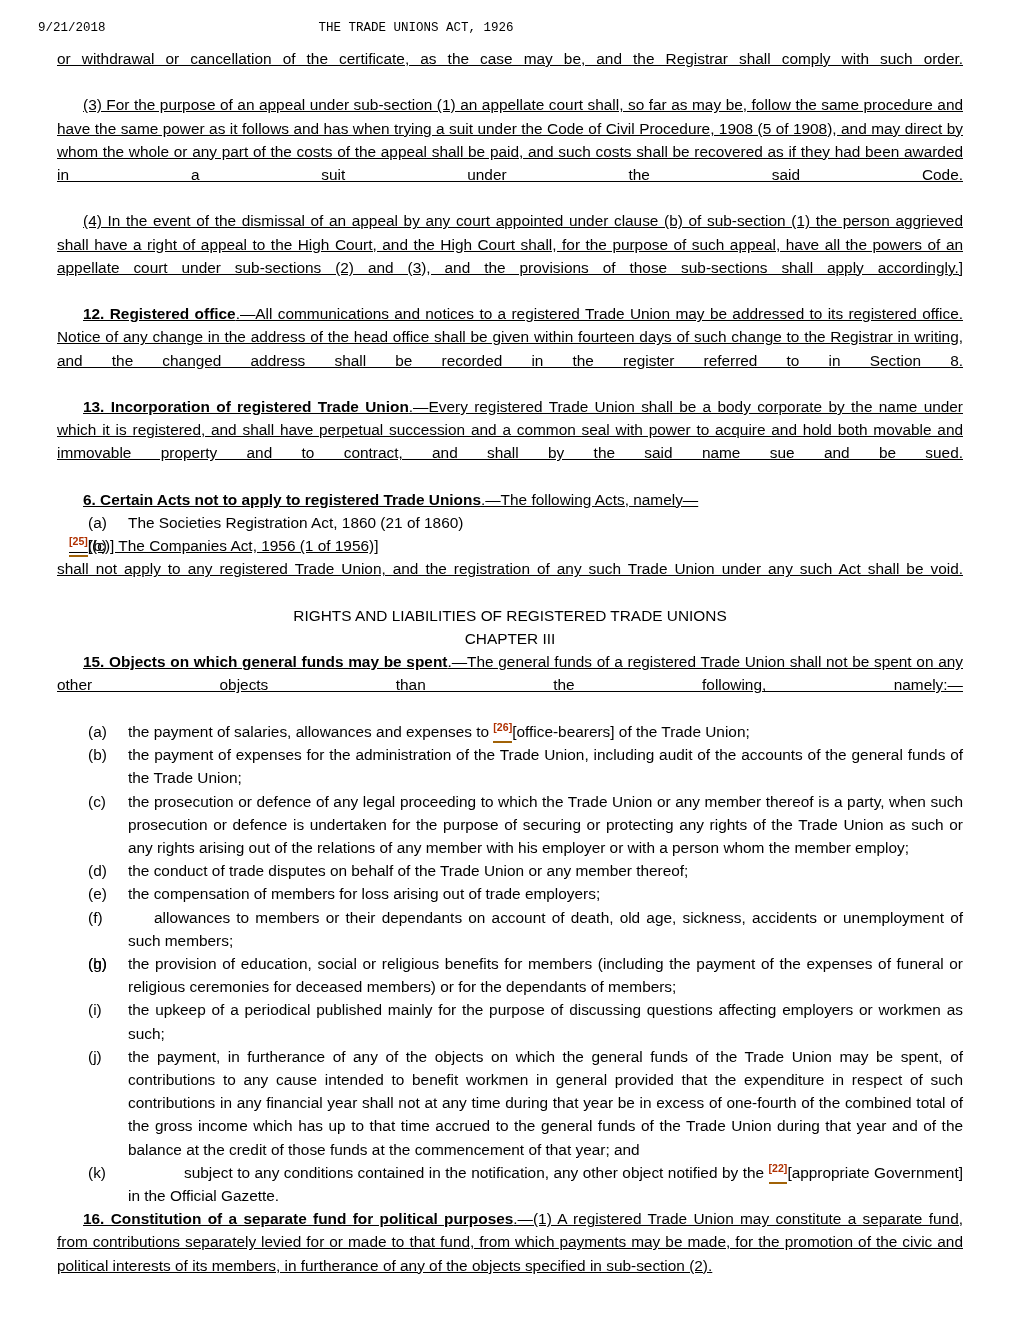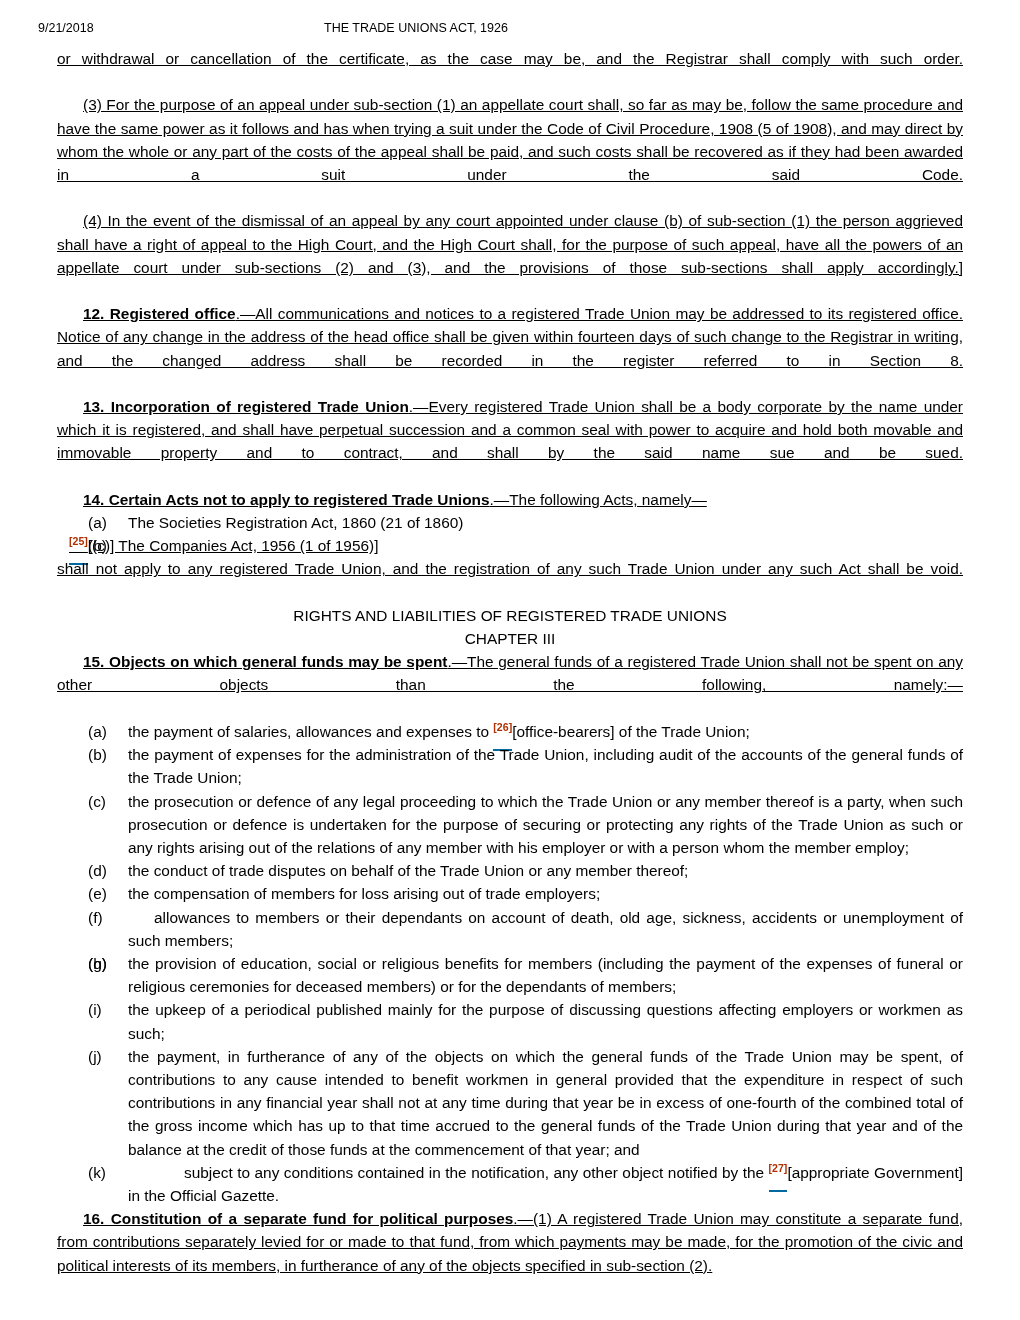--- a/index.html
+++ b/index.html
@@ -24,20 +24,21 @@
   
   .page-header {
     position: absolute;
     top: 18px;
     left: 0;
     width: 1020px;
     height: 20px;
     font-size: 12.5px;
     line-height: 20px;
     color: #000;
+    font-family: Liberation Mono, monospace;
   }
   .page-header .hdr-date {
     position: absolute;
     left: 38px;
     top: 0;
     white-space: nowrap;
   }
   .page-header .hdr-title {
     position: absolute;
     left: 0;
@@ -119,22 +120,22 @@
   .fn {
     font-size: 10.6px;
     vertical-align: super;
     line-height: 0;
     color: #B03000;
     font-weight: bold;
     white-space: nowrap;
   }
   .fn .fn-num {
     color: #B03000;
-    border-bottom: 2px solid #0369a1;
-    padding-bottom: 16px;
+    border-bottom: 2px solid #a16207;
+    padding-bottom: 8px;
   }
 </style>
 </head>
 <body>
 
 <div class="page">
 
   <div class="page-header">
     <span class="hdr-date">9/21/2018</span>
     <span class="hdr-title">THE TRADE UNIONS ACT, 1926</span>
@@ -145,21 +146,21 @@
     <p class="para noindent">or withdrawal or cancellation of the certificate, as the case may be, and the Registrar shall comply with such order.</p>
 
     <p class="para indent">(3) For the purpose of an appeal under sub-section (1) an appellate court shall, so far as may be, follow the same procedure and have the same power as it follows and has when trying a suit under the Code of Civil Procedure, 1908 (5 of 1908), and may direct by whom the whole or any part of the costs of the appeal shall be paid, and such costs shall be recovered as if they had been awarded in a suit under the said Code.</p>
 
     <p class="para indent">(4) In the event of the dismissal of an appeal by any court appointed under clause (b) of sub-section (1) the person aggrieved shall have a right of appeal to the High Court, and the High Court shall, for the purpose of such appeal, have all the powers of an appellate court under sub-sections (2) and (3), and the provisions of those sub-sections shall apply accordingly.]</p>
 
     <p class="para indent"><span class="sec-title">12. Registered office</span><span>.—All communications and notices to a registered Trade Union may be addressed to its registered office.  Notice of any change in the address of the head office shall be given within fourteen days of such change to the Registrar in writing, and the changed address shall be recorded in the register referred to in Section 8.</span></p>
 
     <p class="para indent"><span class="sec-title">13. Incorporation of registered Trade Union</span><span>.—Every registered Trade Union shall be a body corporate by the name under which it is registered, and shall have perpetual succession and a common seal with power to acquire and hold both movable and immovable property and to contract, and shall by the said name sue and be sued.</span></p>
 
-    <p class="para indent nostretch"><span class="sec-title">14. Certain Acts not to apply to registered Trade Unions</span><span>.—The following Acts, namely—</span></p>
+    <p class="para indent nostretch"><span class="sec-title">6. Certain Acts not to apply to registered Trade Unions</span><span>.—The following Acts, namely—</span></p>
 
     <div class="alpha-list">
       <div class="li-row single">
         <span class="li-marker">(a)</span><span>The Societies Registration Act, 1860 (21 of 1860)</span>
       </div>
       <div class="li-row single">
         <span class="li-marker">(b)</span>
       </div>
     </div>
 
@@ -208,21 +209,21 @@
 
       <div class="li-row nostretch">
         <span class="li-marker">(i)</span><span> the upkeep of a periodical published mainly for the purpose of discussing questions affecting employers or workmen as such;</span>
       </div>
 
       <div class="li-row nostretch">
         <span class="li-marker">(j)</span><span>the payment, in furtherance of any of the objects on which the general funds of the Trade Union may be spent, of contributions to any cause intended to benefit workmen in general provided that the expenditure in respect of such contributions in any financial year shall not at any time during that year be in excess of one-fourth of the combined total of the gross income which has up to that time accrued to the general funds of the Trade Union during that year and of the balance at the credit of those funds at the commencement of that year; and</span>
       </div>
 
       <div class="li-row nostretch">
-        <span class="li-marker">(k)</span><span class="lead-gap-lg"></span><span>subject to any conditions contained in the notification, any other object notified by the </span><span class="fn"><span class="fn-num">[27]</span></span><span>[appropriate Government] in the Official Gazette.</span>
+        <span class="li-marker">(k)</span><span class="lead-gap-lg"></span><span>subject to any conditions contained in the notification, any other object notified by the </span><span class="fn"><span class="fn-num">[22]</span></span><span>[appropriate Government] in the Official Gazette.</span>
       </div>
 
     </div>
 
     <p class="para indent nostretch"><span class="sec-title">16. Constitution of a separate fund for political purposes</span><span>.—(1) A registered Trade Union may constitute a separate fund, from contributions separately levied for or made to that fund, from which payments may be made, for the promotion of the civic and political interests of its members, in furtherance of any of the objects specified in sub-section (2).</span></p>
 
   </div>
 </div>
 
 </body></html>

